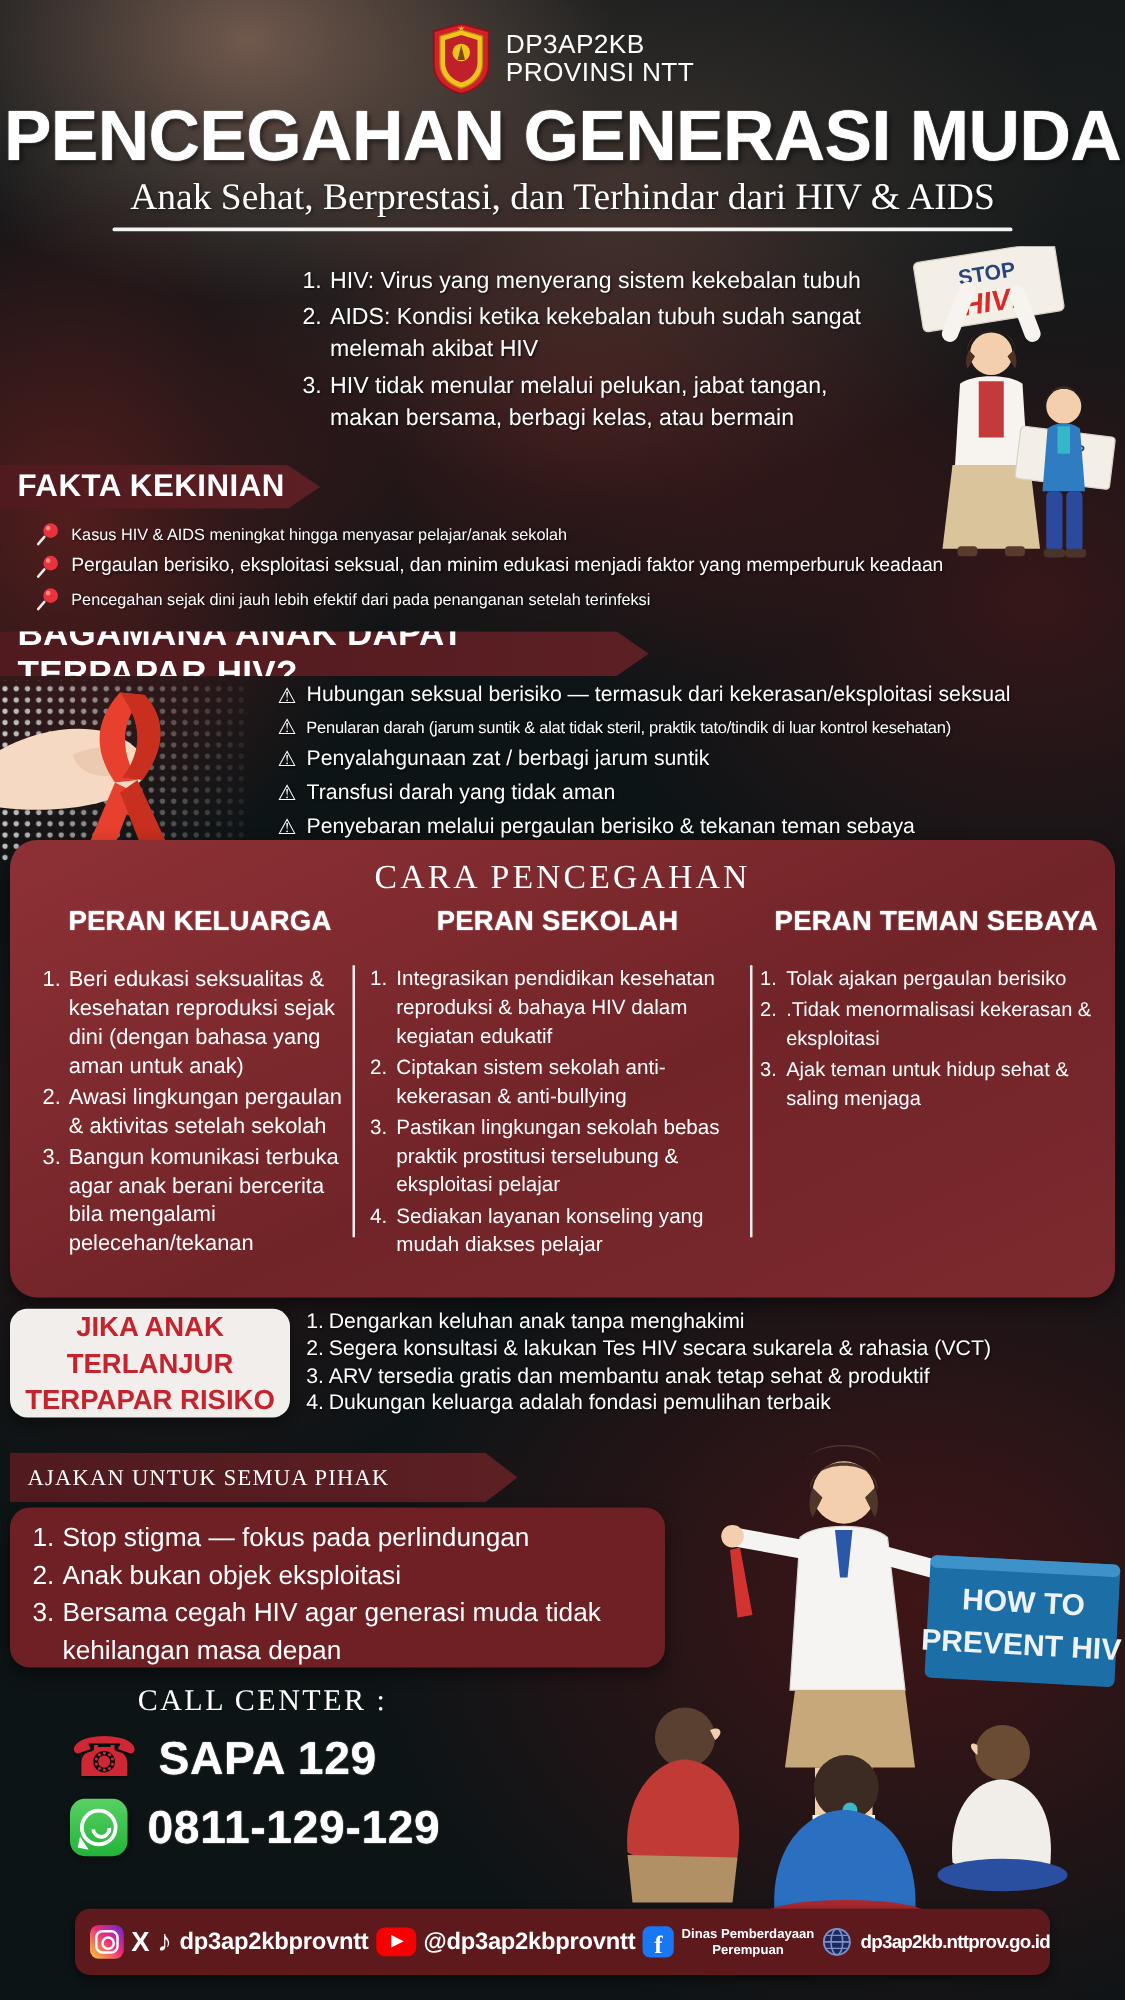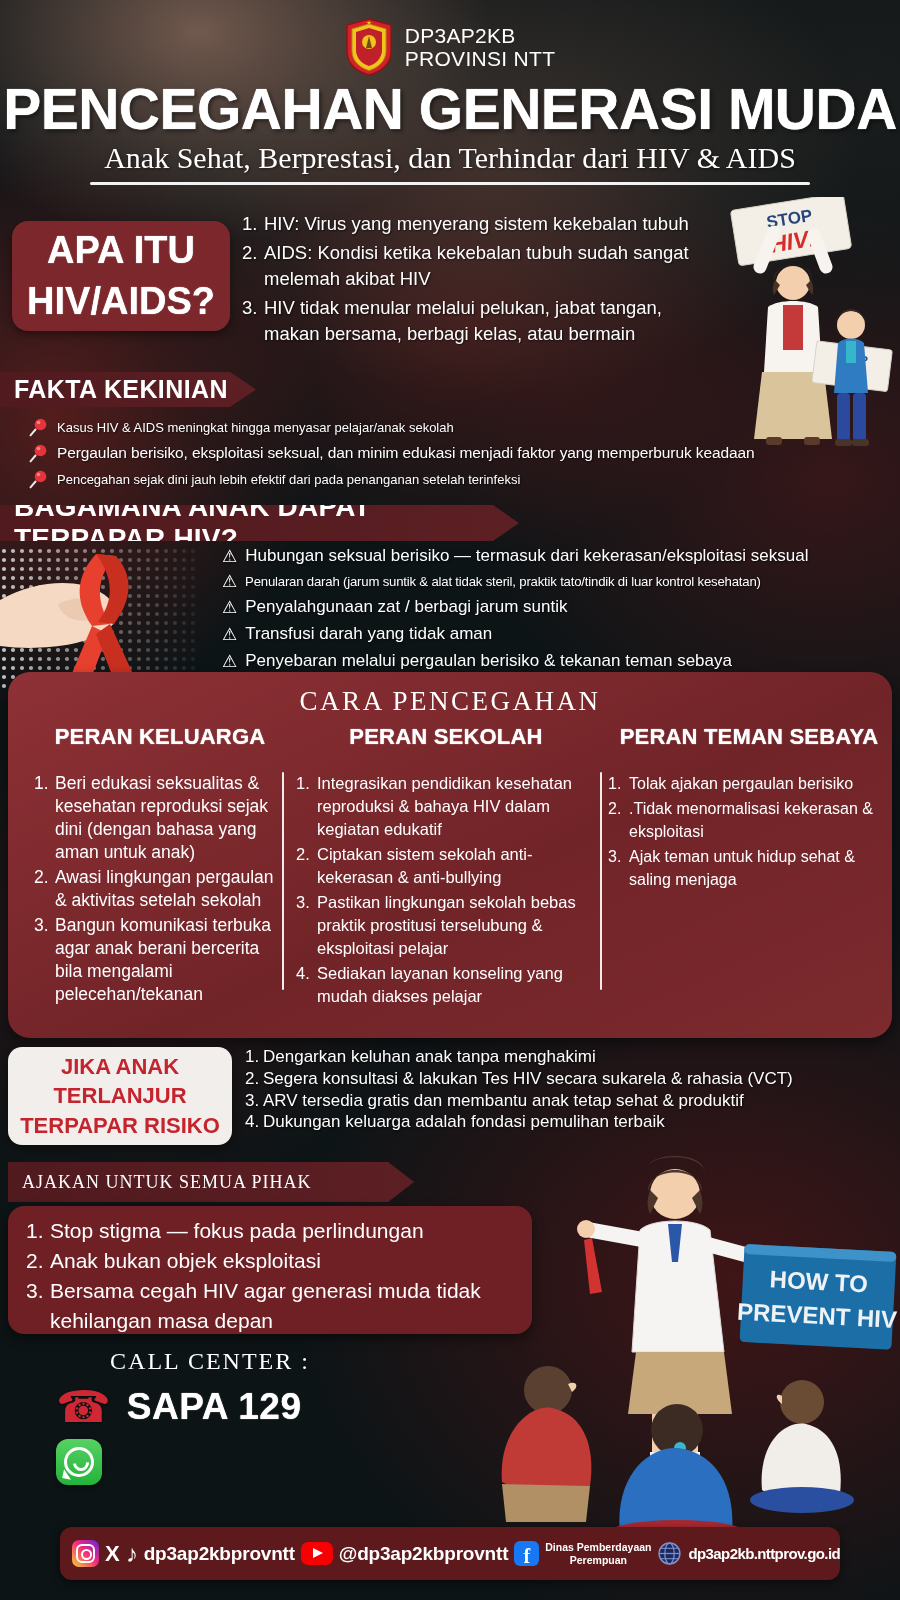--- a/index.html
+++ b/index.html
@@ -70,21 +70,21 @@
   .col3{left:600px;width:282px;}
   .col1 .num-list{font-size:17.5px;line-height:23px;}
   .col2 .num-list{font-size:16.5px;line-height:23px;}
   .col3 .num-list{font-size:16px;line-height:23px;}
   .prev-col .num-list li{padding-left:21px;margin-bottom:2px;}
   .prev-col .num-list li::before{left:0;}
   .vdiv{position:absolute;top:100px;width:2px;height:218px;background:#f1eceb;border-radius:2px;}
   .vdiv1{left:274px;}
   .vdiv2{left:592px;}
   
-  .exposed-box{left:8px;top:1047px;width:224px;height:98px;background:#f2eeec;border-radius:14px;
+  .exposed-box{left:8px;top:1047px;width:224px;height:87px;background:#f2eeec;border-radius:14px;
     color:#c4242d;display:flex;flex-direction:column;justify-content:center;align-items:center;
     font-weight:bold;font-size:22px;line-height:1.32;box-shadow:0 4px 10px rgba(0,0,0,.4);}
   .exposed-list{left:243px;top:1046px;width:648px;font-size:17px;line-height:21.8px;
                 text-shadow:1px 1px 2px rgba(0,0,0,.6);}
   .exposed-list li{padding-left:20px;}
   
   .cta-box{left:8px;top:1206px;width:524px;height:128px;background:#6e2025;border-radius:16px;
     padding:10px 0 0 14px;box-sizing:border-box;box-shadow:0 5px 12px rgba(0,0,0,.45);}
   .cta-box .num-list{font-size:21px;line-height:30px;width:496px;}
   .cta-box .num-list li{padding-left:28px;}
@@ -141,24 +141,20 @@
     </svg>
     <div class="org-name">
       <div>DP3AP2KB</div>
       <div>PROVINSI NTT</div>
     </div>
   </div>
   <div class="abs title">PENCEGAHAN GENERASI MUDA</div>
   <div class="abs subtitle">Anak Sehat, Berprestasi, dan Terhindar dari HIV &amp; AIDS</div>
   <div class="abs header-rule"></div>
 
-  <div class="abs whatis-box">
-    <div>APA ITU</div>
-    <div>HIV/AIDS?</div>
-  </div>
   <ol class="abs num-list whatis-list">
     <li>HIV: Virus yang menyerang sistem kekebalan tubuh</li>
     <li>AIDS: Kondisi ketika kekebalan tubuh sudah sangat melemah akibat HIV</li>
     <li>HIV tidak menular melalui pelukan, jabat tangan, makan bersama, berbagi kelas, atau bermain</li>
   </ol>
 
   <svg class="abs illus" style="left:698px;top:197px;" width="195" height="250" viewBox="0 0 195 250">
     <g transform="rotate(-9 95 32)">
       <rect x="36" y="4" width="114" height="56" rx="4" fill="#f3efe7" stroke="#d8d2c6"></rect>
       <text x="93" y="27" text-anchor="middle" font-family="Liberation Sans, sans-serif" font-weight="bold" font-size="17" fill="#27457c">STOP</text>
@@ -374,20 +370,21 @@
     <div class="cc-row">
       <span class="phone-glyph">☎</span>
       <span class="cc-num">SAPA 129</span>
     </div>
     <div class="cc-row">
       <span class="wa-icon">
         <span class="bubble"></span>
           <span class="tail"></span>
           <span class="handset"></span>
       </span>
+      <span class="cc-num">0811-129-129</span>
     </div>
   </div>
 
   <div class="abs footer">
     <span class="ig-icon"></span>
     <span class="x-glyph">X</span>
     <span class="tiktok-glyph">♪</span>
     <span class="txt">dp3ap2kbprovntt</span>
     <span class="yt-icon"></span>
     <span class="txt">@dp3ap2kbprovntt</span>

